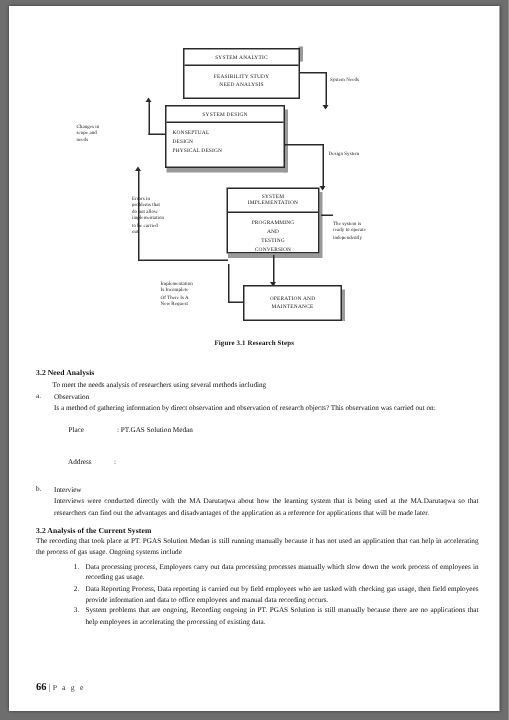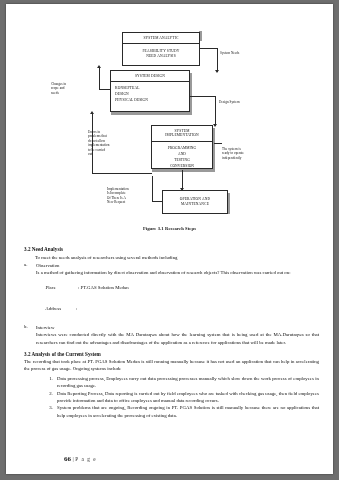--- a/index.html
+++ b/index.html
@@ -171,21 +171,20 @@
   #footer {
     position: absolute;
     left: 18px;
     bottom: 9px;
     color: #111;
   }
   #footer .pno {
     font-size: 7px;
     font-weight: bold;
     vertical-align: baseline;
-    margin-left: 40px;
   }
   #footer .bar {
     font-size: 6px;
     color: #555;
     margin: 0 1.5px;
   }
   #footer .pw {
     font-size: 5.2px;
     letter-spacing: 1.1px;
     color: #333;

